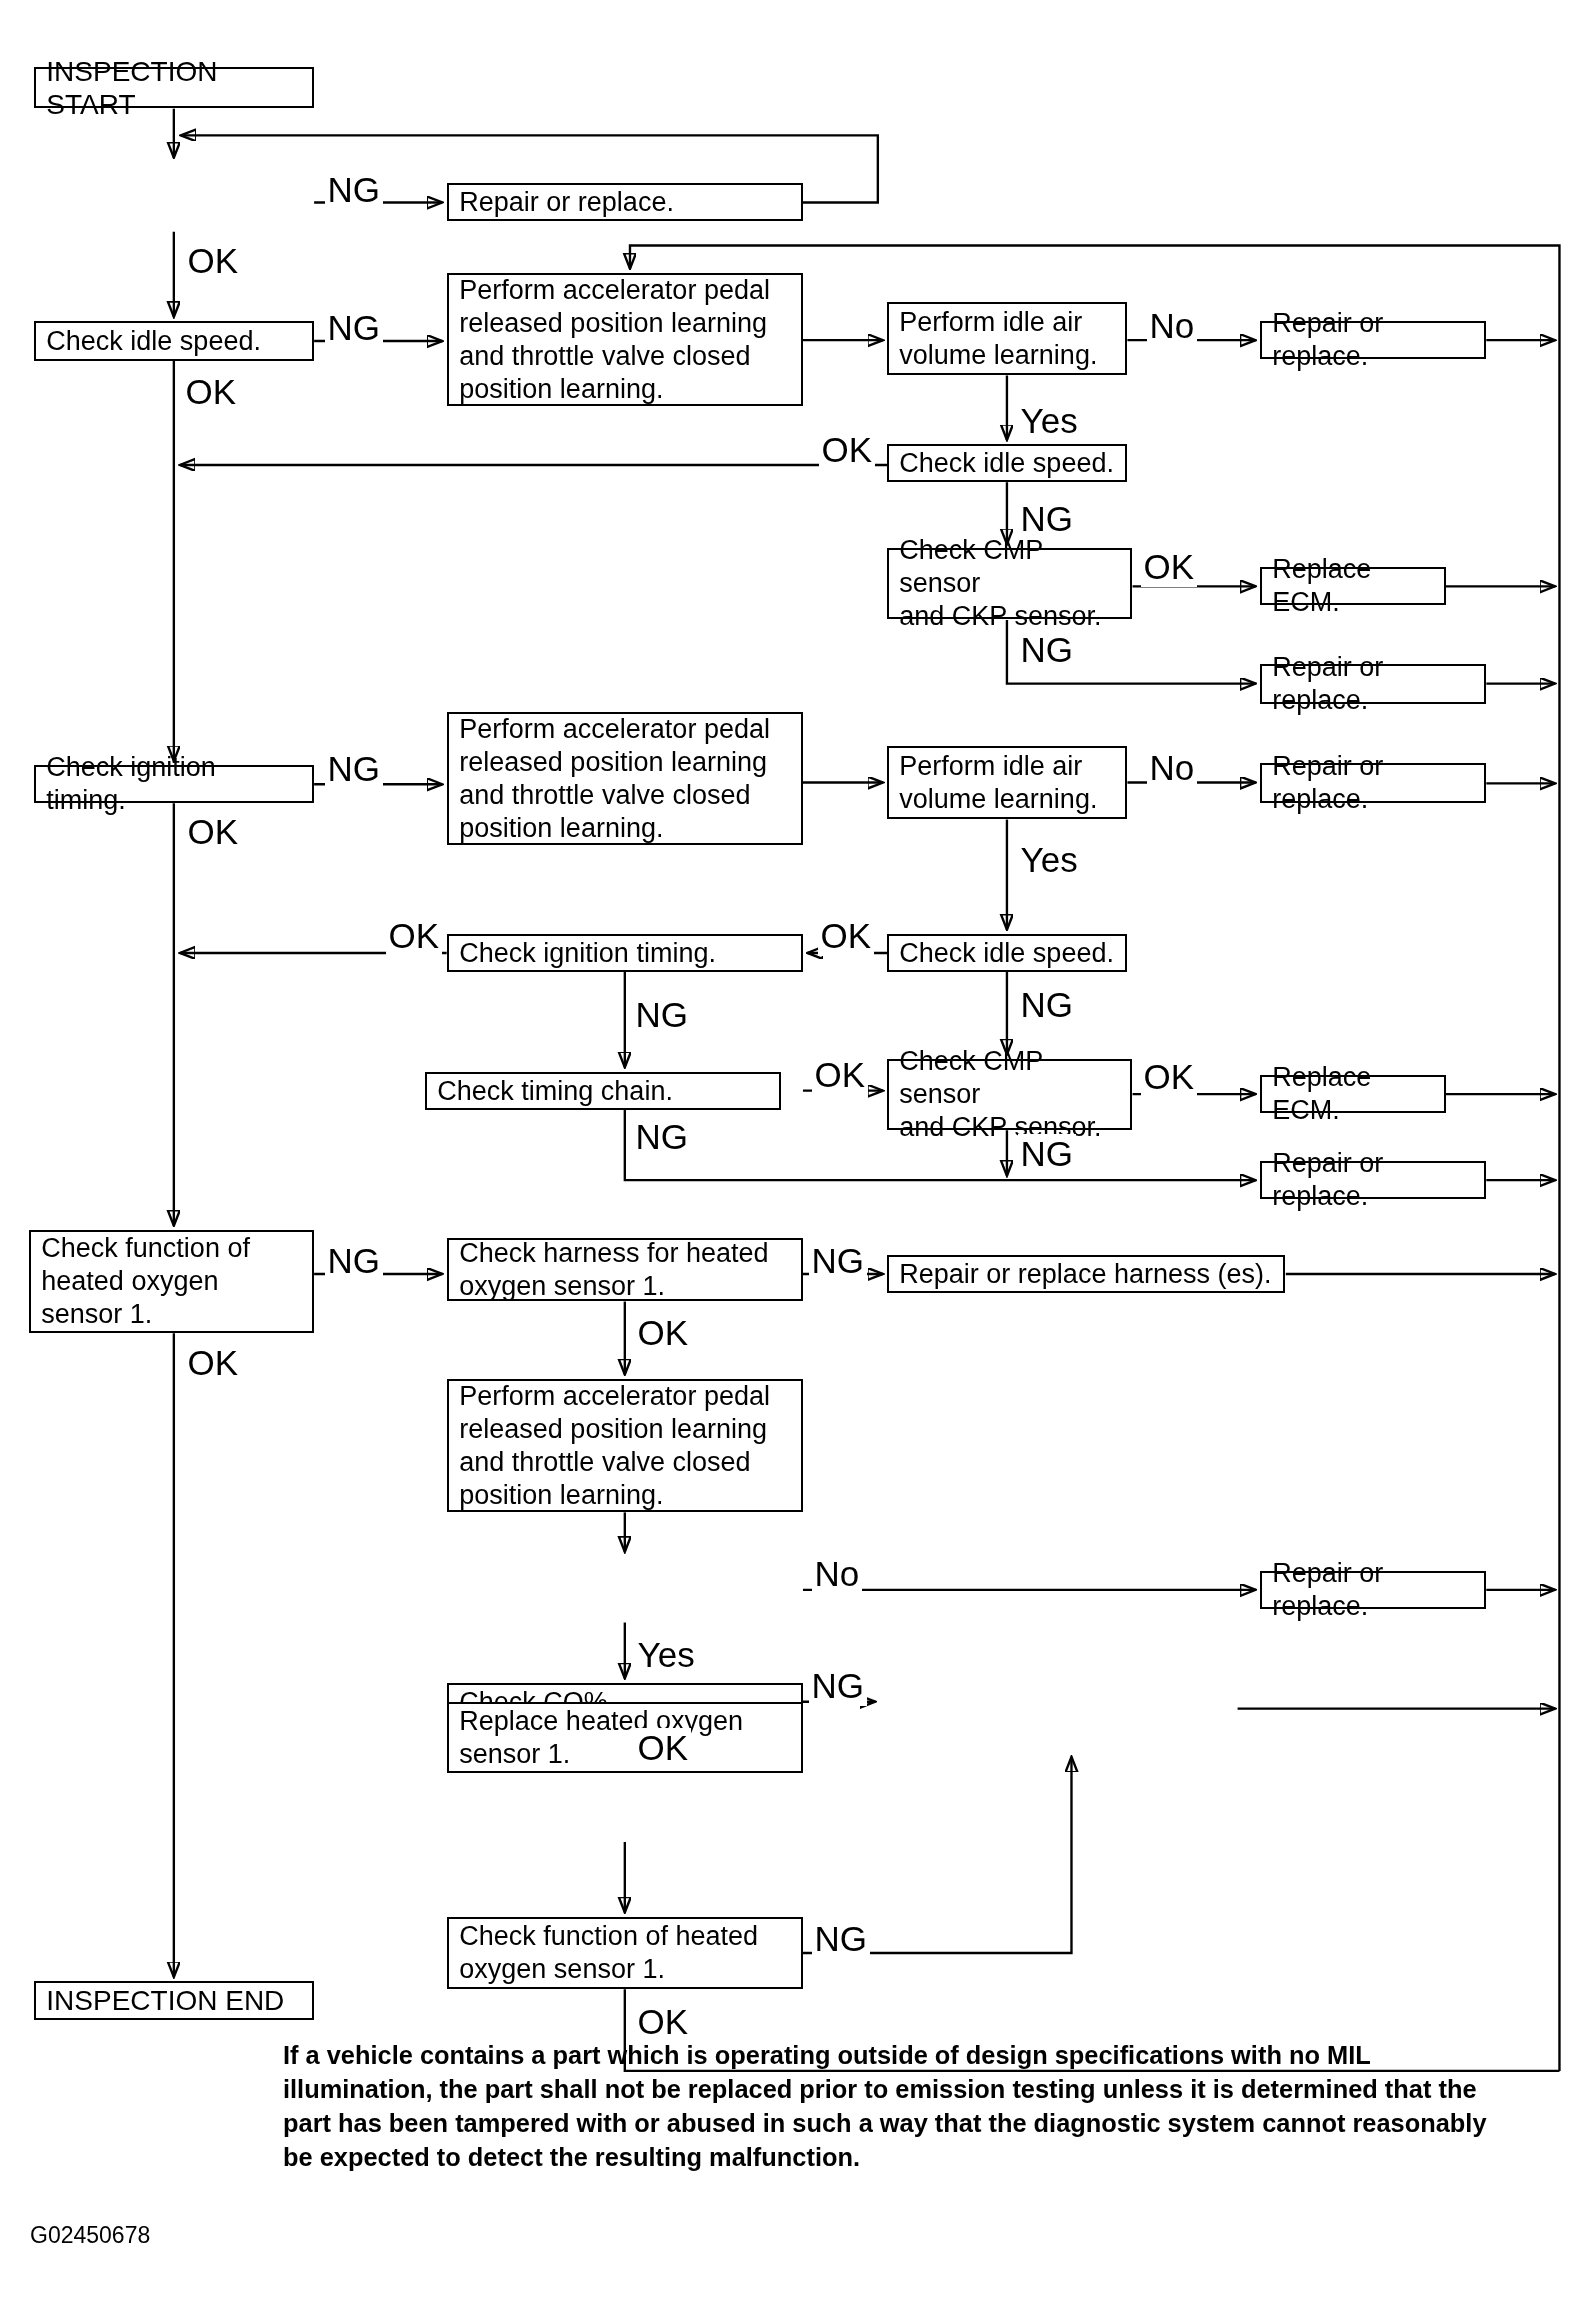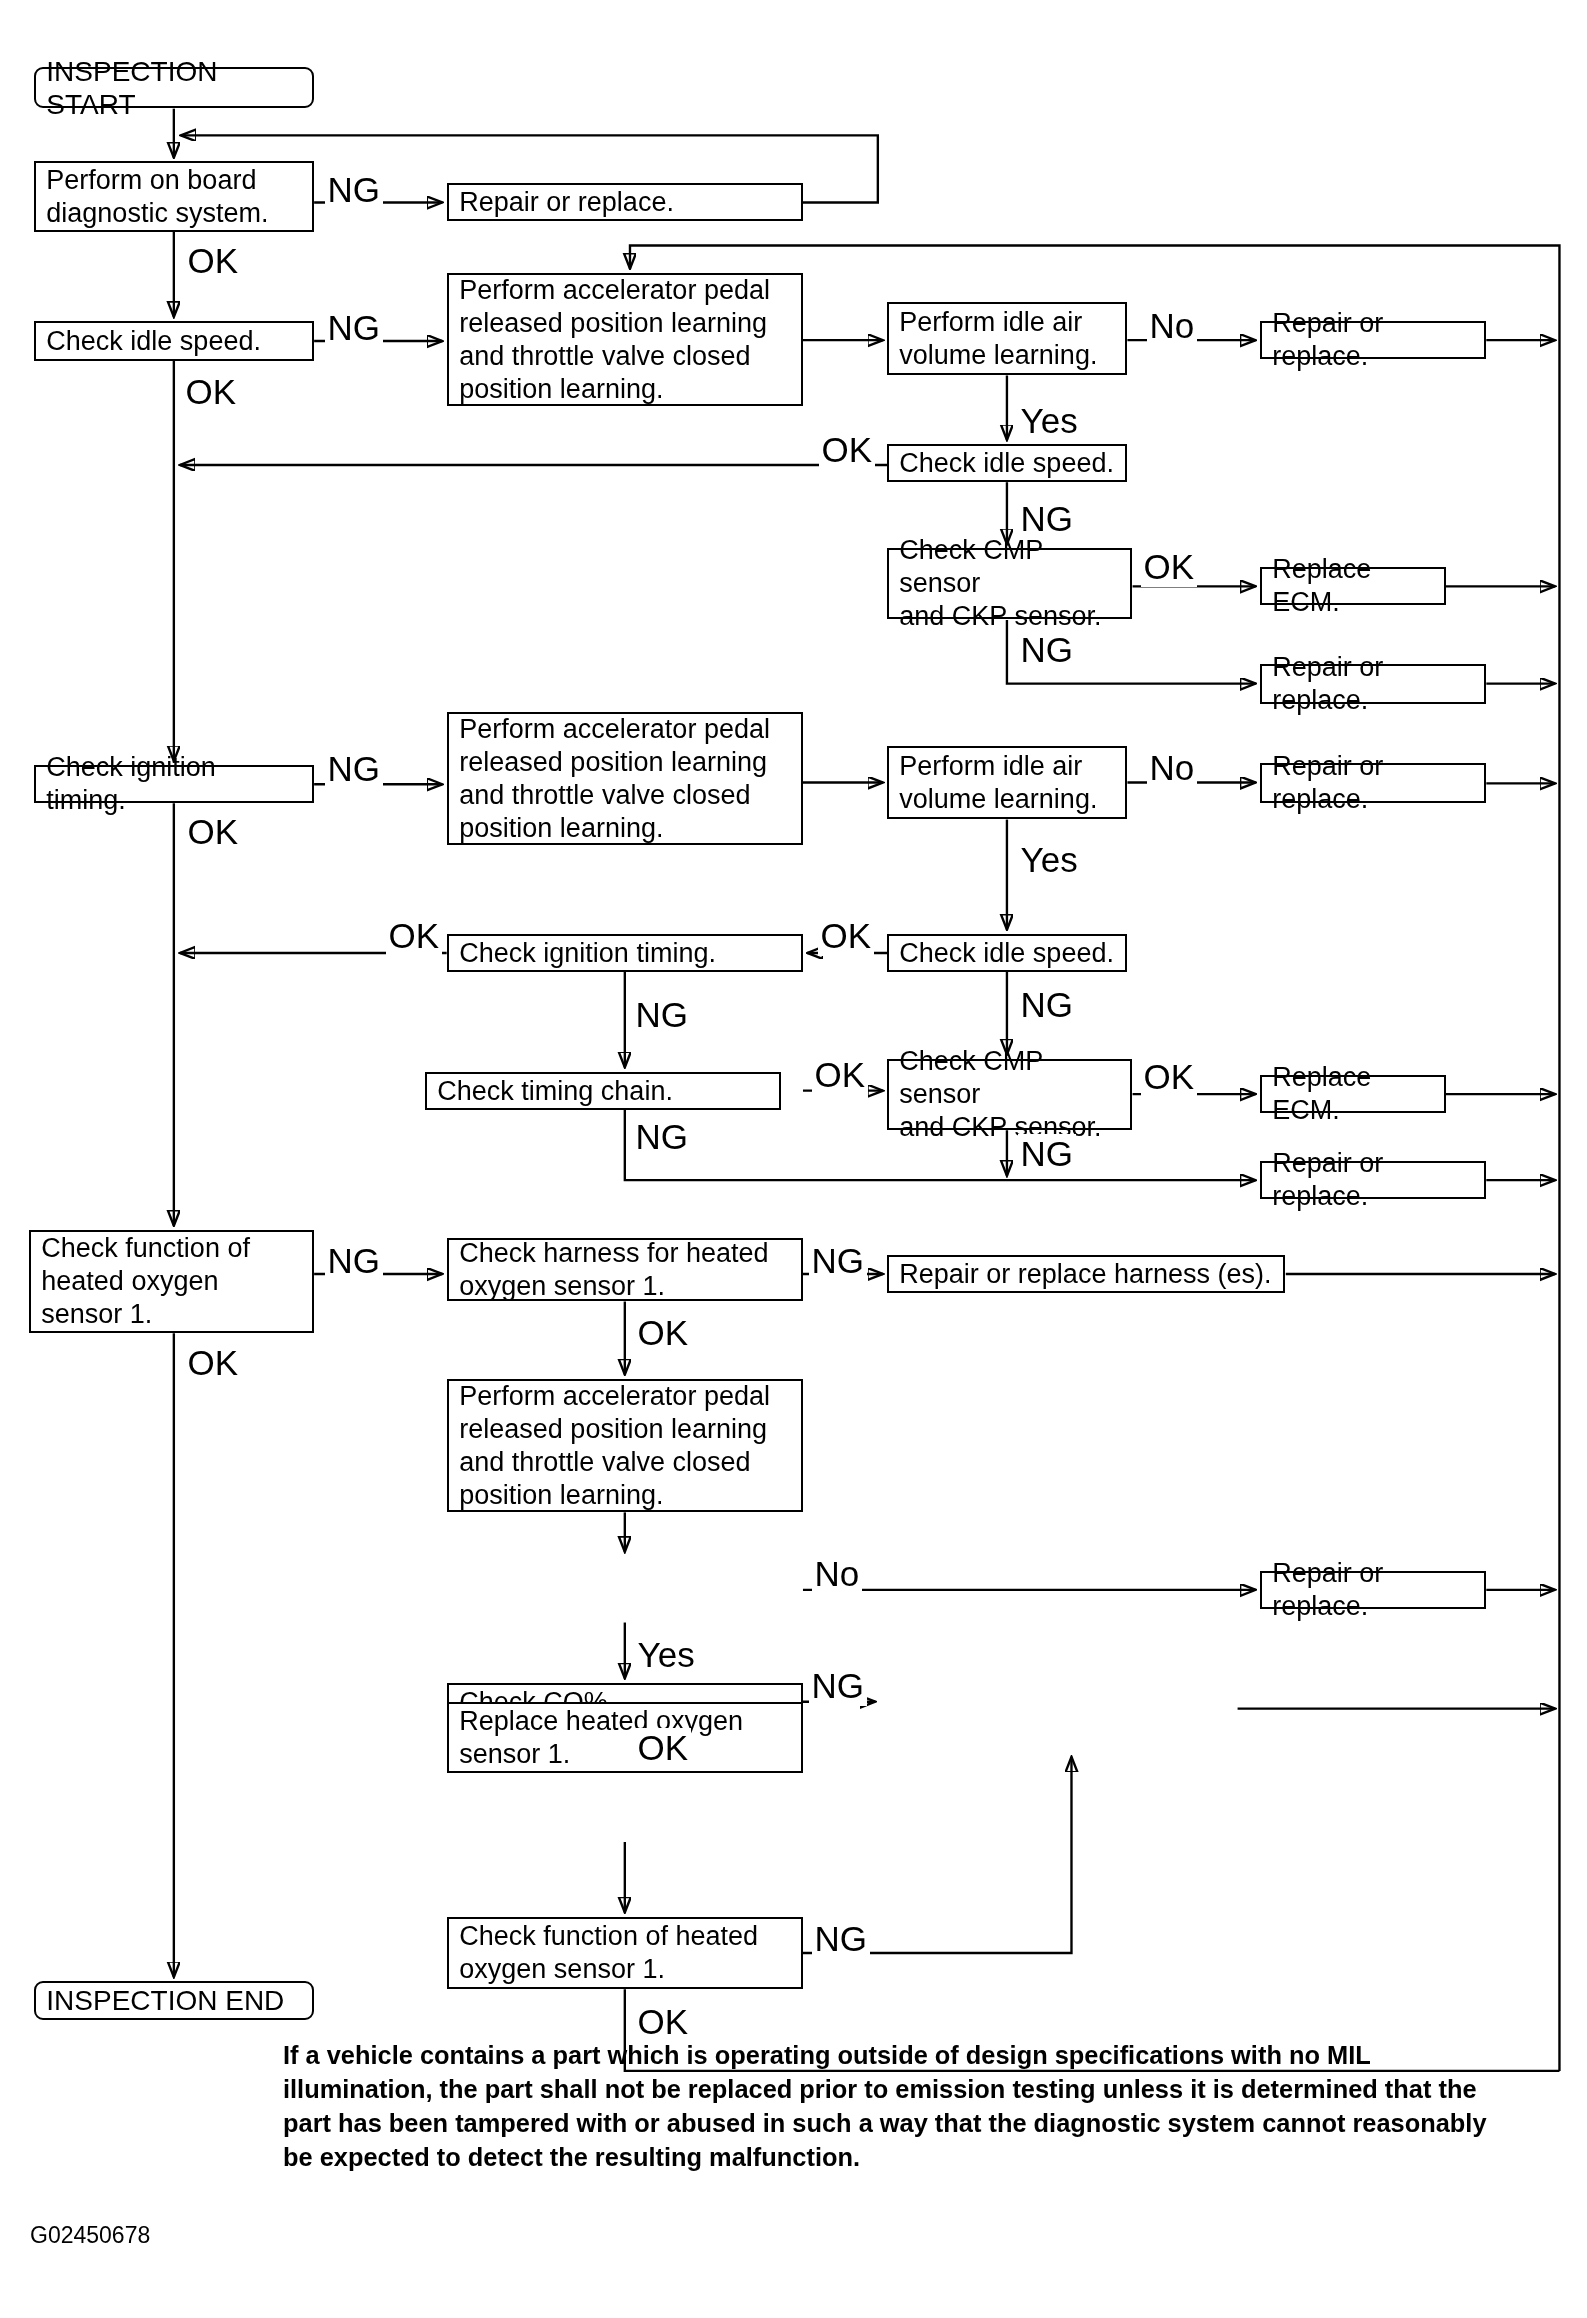--- a/index.html
+++ b/index.html
@@ -3,21 +3,21 @@
 <meta charset="utf-8">
 <style>
   html,body{margin:0;padding:0;background:#ffffff;}
   .page{position:relative;width:1587px;height:2319px;background:#ffffff;
         font-family:"Liberation Sans",sans-serif;color:#000;overflow:hidden;}
   .wires{position:absolute;left:0;top:0;z-index:1;}
   .wires path{fill:none;stroke:#000;stroke-width:2.75px;}
   .node{position:absolute;z-index:2;box-sizing:border-box;border:2.6px solid #000;
         background:#fff;display:flex;align-items:center;padding:0 10.3px;
         font-size:27px;line-height:33px;white-space:pre-line;}
-  .terminal{font-size:28px;border-radius:9px;}
+  .terminal{font-size:28px;}
   .elabel{position:absolute;z-index:2;font-size:35px;background:#fff;padding:0 2.6px;}
   .note{position:absolute;left:283px;top:2038px;width:1231px;z-index:2;font-weight:bold;}
   .note-heading{display:block;font-size:26px;line-height:34px;}
   .note-body{display:block;font-size:25.4px;line-height:34px;}
   .figid{position:absolute;left:30px;top:2222px;font-size:23px;z-index:2;}
 </style>
 </head>
 <body>
 
 <div class="page">
@@ -77,22 +77,20 @@
     <path d="M726 1999 V2052" marker-end="url(#ah)"></path>
     <path d="M726 2140 V2222" marker-end="url(#ah)"></path>
     <path d="M933 2269 H1245 V2041" marker-end="url(#ah)"></path>
     <path d="M726 2311 V2406 H1812"></path>
 
     <path d="M1812 2406 V285 H732 V312" marker-end="url(#ah)"></path>
     <path d="M202 1549 V2297" marker-end="url(#ah)"></path>
   </svg>
 
   <div class="node terminal" style="left:34px;top:67px;width:280px;height:41px">INSPECTION START</div>
-  <div class="node" style="left:34px;top:161px;width:280px;height:71px">Perform on board
-diagnostic system.</div>
   <div class="node" style="left:447px;top:183px;width:356px;height:38px">Repair or replace.</div>
   <div class="node" style="left:34px;top:321px;width:280px;height:40px">Check idle speed.</div>
   <div class="node" style="left:447px;top:273px;width:356px;height:133px">Perform accelerator pedal
 released position learning
 and throttle valve closed
 position learning.</div>
   <div class="node" style="left:887px;top:302px;width:240px;height:73px">Perform idle air
 volume learning.</div>
   <div class="node" style="left:1260px;top:321px;width:226px;height:38px">Repair or replace.</div>
   <div class="node" style="left:887px;top:444px;width:240px;height:38px">Check idle speed.</div>

